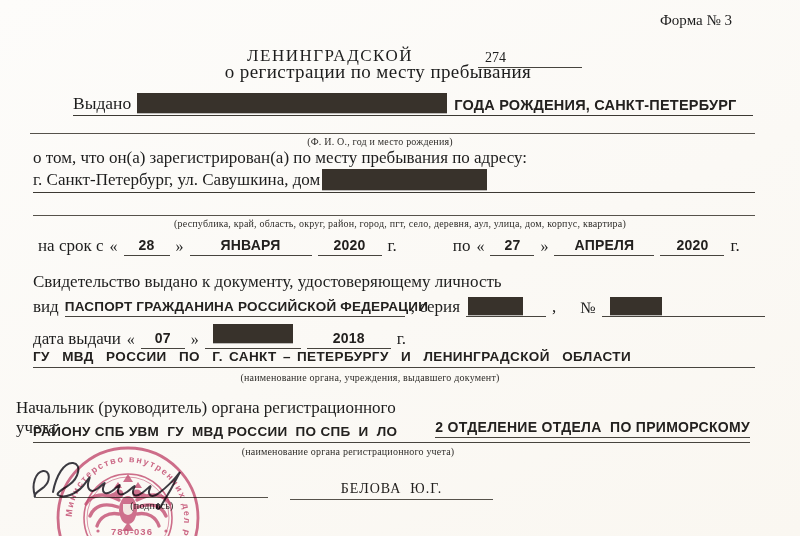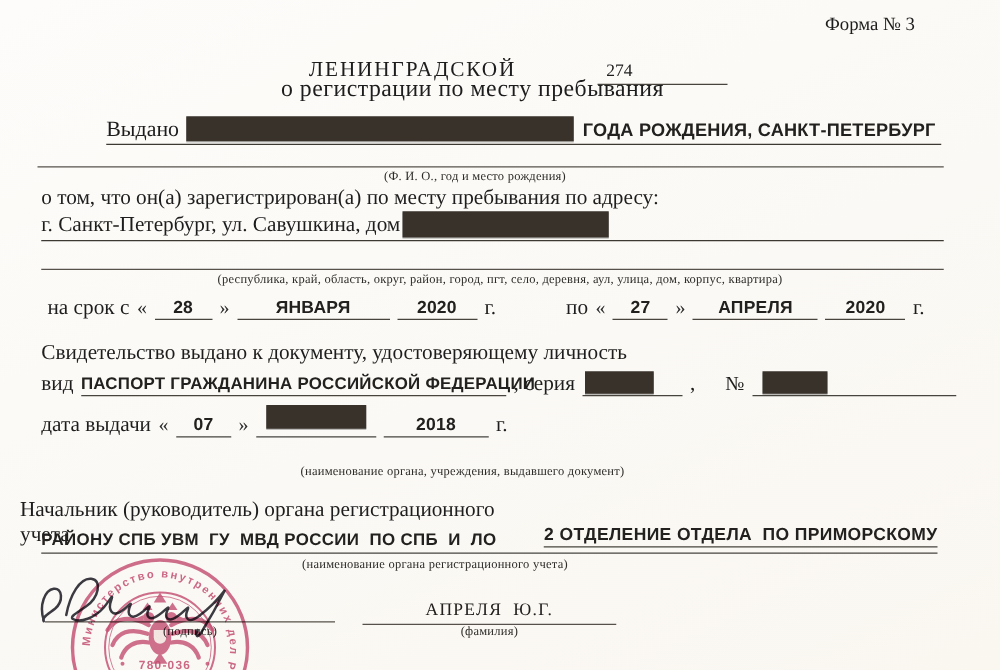--- a/index.html
+++ b/index.html
@@ -18,21 +18,21 @@
   .fillv{font-family:"Liberation Sans",sans-serif;font-weight:bold;font-size:13.5px;
          letter-spacing:.2px;white-space:pre;color:#23211f;}
   .redact{background:#38322b;display:inline-block;box-shadow:0 1px 0 rgba(0,0,0,.25);}
   .flexrow{display:flex;align-items:flex-end;}
   
   .form-label{top:12px;right:68px;font-size:15px;}
   .title{left:247px;top:46px;font-size:17px;letter-spacing:1.5px;}
   .cert-number{left:478px;top:50px;width:97px;font-size:14px;padding-left:7px;
                border-bottom:1px solid #47443e;height:17px;}
   .subtitle{left:0;width:756px;top:61px;text-align:center;font-size:19px;letter-spacing:.4px;}
-  .issued-row{left:85px;top:93px;right:47px;border-bottom:1.2px solid #3c3933;padding-bottom:1px;}
+  .issued-row{left:73px;top:93px;right:47px;border-bottom:1.2px solid #3c3933;padding-bottom:1px;}
   .issued-row .lbl{font-size:17.5px;}
   .redact-issued{width:310px;height:20px;margin:0 2px 1px 6px;}
   .issued-val{font-size:14.5px;margin-left:5px;margin-bottom:1px;}
   .rule-fio{left:30px;width:725px;top:133px;}
   .caption-fio{left:0;width:760px;top:136px;}
   .statement1{left:33px;top:148px;}
   .address-row{left:33px;top:169px;right:45px;border-bottom:1px solid #3c3933;padding-bottom:2px;}
   .redact-address{width:165px;height:21px;margin-left:2px;}
   .rule-addr{left:33px;right:45px;top:215px;}
   .caption-addr{left:0;width:800px;top:218px;}
@@ -138,35 +138,35 @@
   <div class="abs flexrow date-row">
     <span class="lbl">дата выдачи</span>
     <span class="q">«</span>
     <span class="fillv pfill w-tday">07</span>
     <span class="q">»</span>
     <span class="month-fill"><span class="redact redact-month"></span></span>
     <span class="fillv pfill w-year" style="width:84px">2018</span>
     <span class="lbl">г.</span>
   </div>
 
+  <div class="abs fillv authority-row">ГУ  МВД  РОССИИ  ПО  Г. САНКТ – ПЕТЕРБУРГУ  И  ЛЕНИНГРАДСКОЙ  ОБЛАСТИ</div>
   <div class="abs caption caption-auth">(наименование органа, учреждения, выдавшего документ)</div>
 
   <div class="abs flexrow head-row">
     <span class="head-label serif">Начальник (руководитель) органа регистрационного учета</span>
     <span class="fillv head-value">2 ОТДЕЛЕНИЕ ОТДЕЛА  ПО ПРИМОРСКОМУ</span>
   </div>
   <div class="abs fillv head-row2">РАЙОНУ СПБ УВМ  ГУ  МВД РОССИИ  ПО СПБ  И  ЛО</div>
   <div class="abs caption caption-head">(наименование органа регистрационного учета)</div>
 
   <div class="abs rule sig-line"></div>
   <div class="abs caption caption-sig">(подпись)</div>
 
   <div class="abs surname-block">
-    <div class="surname fillv" style="font-weight:normal;font-family:'Liberation Serif',serif">АПРЕЛЯ  Ю.Г.</div>
-    <div class="caption">(фамилия)</div>
+    <div class="surname fillv" style="font-weight:normal;font-family:'Liberation Serif',serif">БЕЛОВА  Ю.Г.</div>
   </div>
 
   <svg class="abs stamp" viewBox="0 0 152 152">
     <g stroke="#c2416b" fill="none" opacity=".82">
       <circle cx="76" cy="76" r="70" stroke-width="2.8"></circle>
       <circle cx="76" cy="76" r="44" stroke-width="1.6"></circle>
       <circle cx="76" cy="76" r="41" stroke-width=".7"></circle>
     </g>
     <path id="ringPath" d="M20,76 A56,56 0 1 1 132,76 A56,56 0 1 1 20,76" fill="none"></path>
     <text class="ring-text" fill="#c2416b" opacity=".85">

